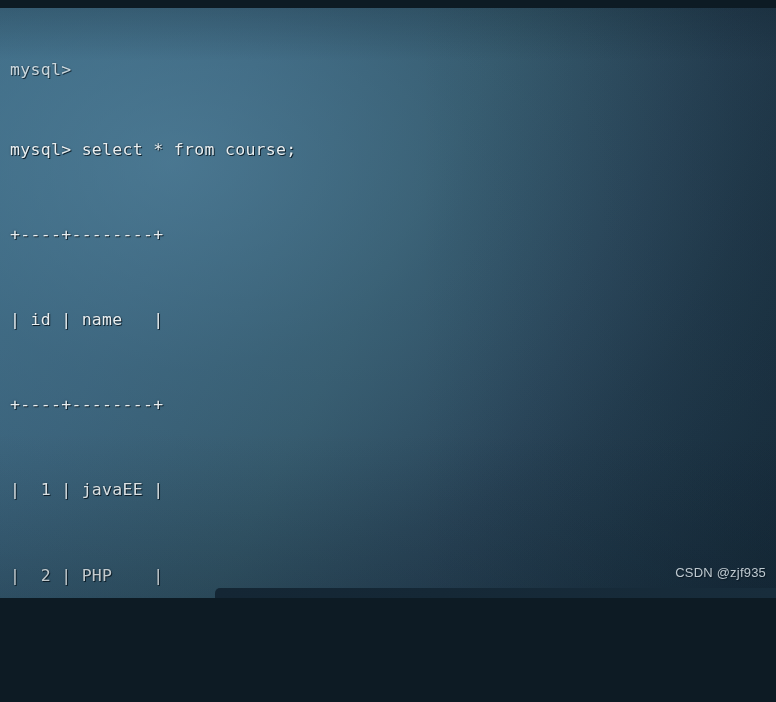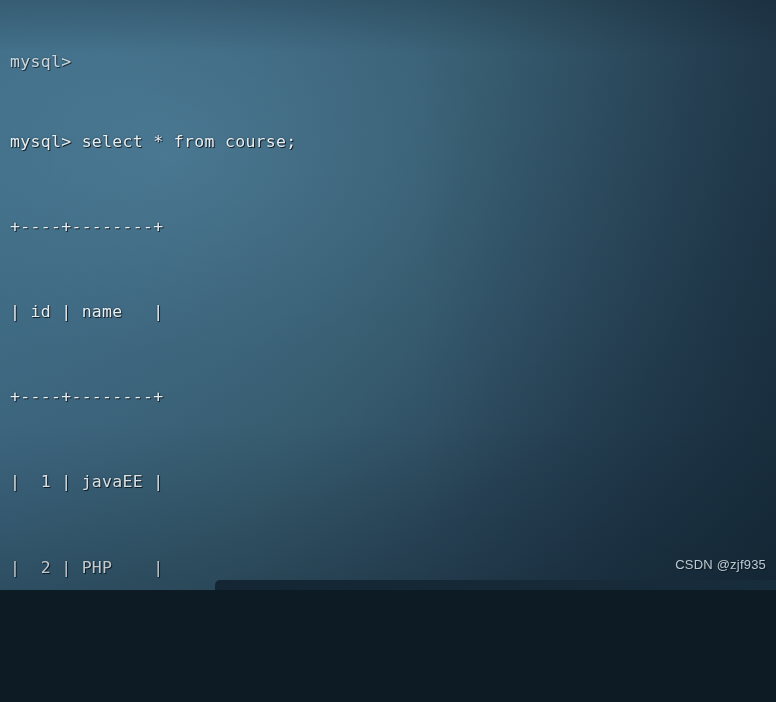--- a/index.html
+++ b/index.html
@@ -24,20 +24,21 @@
          #3a6179 26%,
          #345769 48%,
          #2a4559 68%,
          #213a4c 85%,
          #1b3142 100%);
     font-family: "DejaVu Sans Mono", "Liberation Mono", monospace;
     font-size: 16.5px;
     line-height: 28.4px;
     letter-spacing: 0.30px;
     color: #e9eff1;
+    margin-top: 8px;
     -webkit-font-smoothing: antialiased;
   }
   
   #vignette {
     position: absolute;
     inset: 0;
     pointer-events: none;
     background:
       linear-gradient(to bottom, rgba(10,24,34,0.22) 0%, rgba(10,24,34,0.0) 9%,
                       rgba(10,24,34,0.0) 72%, rgba(10,24,34,0.20) 100%),

